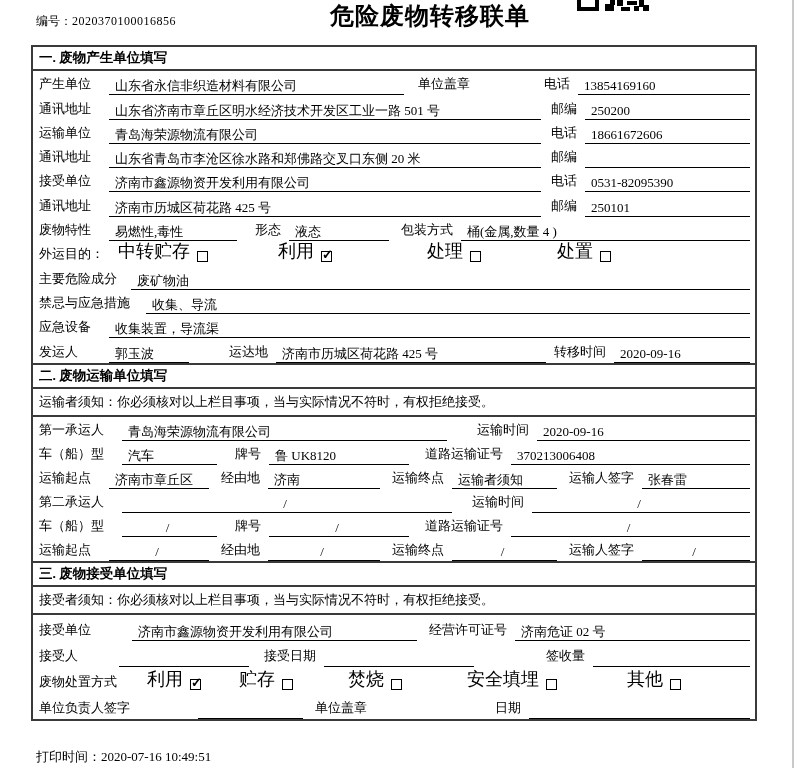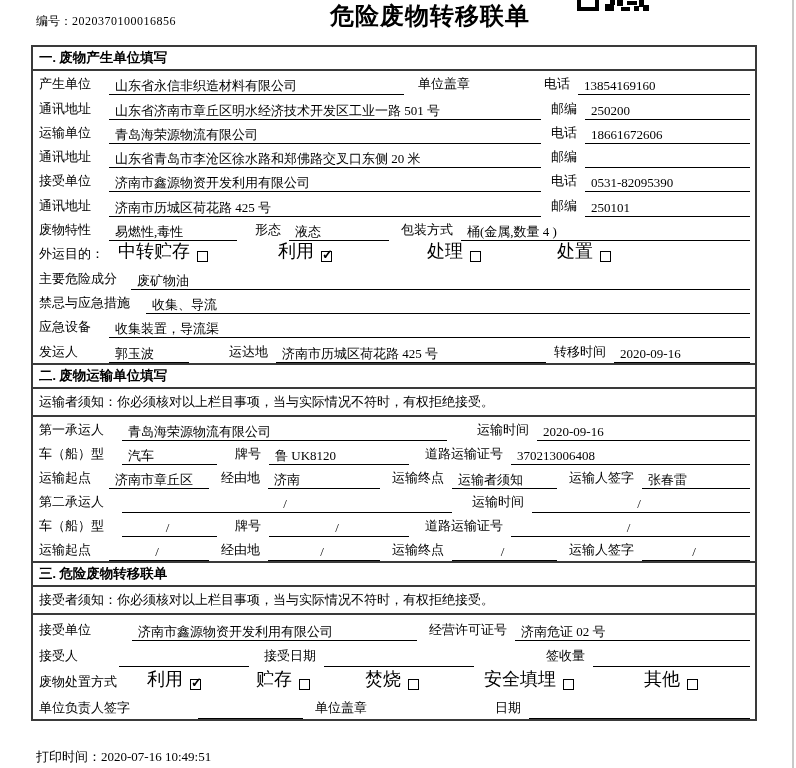--- a/index.html
+++ b/index.html
@@ -201,21 +201,21 @@
         <span class="val ctr" style="width: 100px;">/</span>
         <span class="lbl" style="margin-left: 12px;">经由地</span>
         <span class="val ctr" style="width: 112px;">/</span>
         <span class="lbl" style="margin-left: 12px;">运输终点</span>
         <span class="val ctr" style="width: 105px;">/</span>
         <span class="lbl" style="margin-left: 12px;">运输人签字</span>
         <span class="val ctr fill">/</span>
       </div>
     </div>
     <div class="sec s3">
-      <div class="sec-title">三. 危险废物转移联单</div>
+      <div class="sec-title">三. 废物接受单位填写</div>
       <div class="note-row">接受者须知：你必须核对以上栏目事项，当与实际情况不符时，有权拒绝接受。</div>
       <div class="row">
         <span class="lbl" style="min-width: 85px;">接受单位</span>
         <span class="val" style="width: 285px;">济南市鑫源物资开发利用有限公司</span>
         <span class="lbl" style="margin-left: 12px;">经营许可证号</span>
         <span class="val fill">济南危证 02 号</span>
       </div>
       <div class="row">
         <span class="lbl" style="min-width: 72px;">接受人</span>
         <span class="val" style="width: 130px;"></span>
@@ -223,21 +223,21 @@
         <span class="val" style="width: 150px;"></span>
         <span class="lbl" style="margin-left: 72px;">签收量</span>
         <span class="val fill"></span>
       </div>
       <div class="row">
         <span class="lbl">废物处置方式</span>
         <span class="cbw" style="margin-left: 22px;">
           <span class="cbl">利用</span>
           <span class="cb checked"></span>
         </span>
-        <span class="cbw" style="margin-left: 55px;">
+        <span class="cbw" style="margin-left: 38px;">
           <span class="cbl">贮存</span>
           <span class="cb"></span>
         </span>
         <span class="cbw" style="margin-left: 55px;">
           <span class="cbl">焚烧</span>
           <span class="cb"></span>
         </span>
         <span class="cbw" style="margin-left: 65px;">
           <span class="cbl">安全填埋</span>
           <span class="cb"></span>

